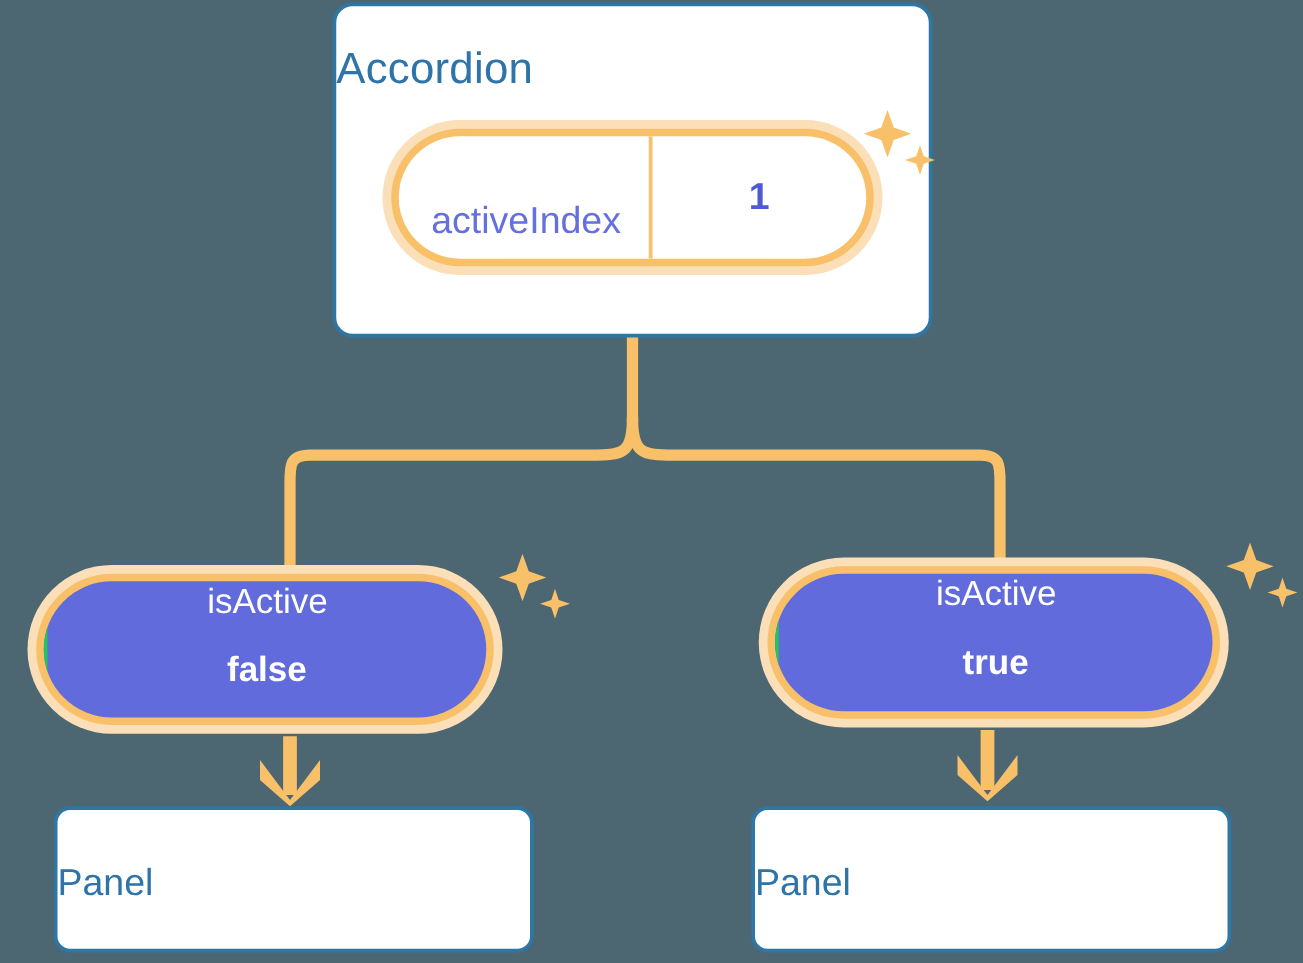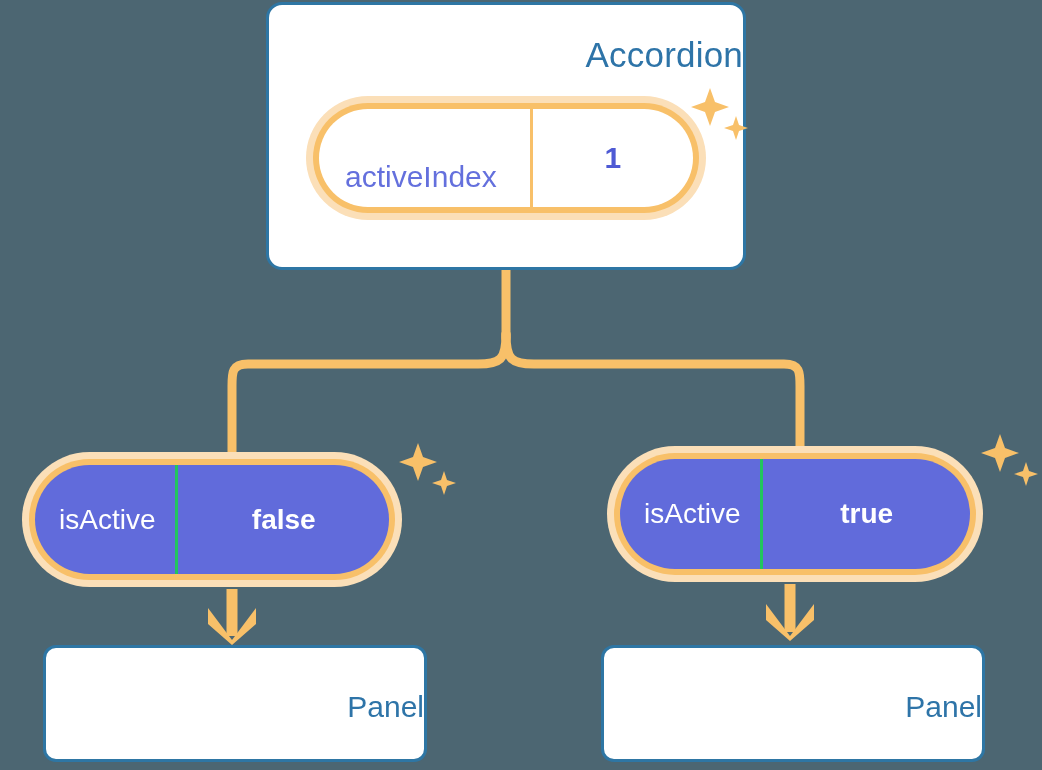--- a/index.html
+++ b/index.html
@@ -32,21 +32,21 @@
   
   .card {
     position: absolute;
     background: #ffffff;
     border: 3px solid #2e76a4;
     border-radius: 14px;
     box-sizing: border-box;
   }
   .card-title {
     color: #2e74a8;
-    text-align: right;
+    text-align: left;
     white-space: nowrap;
   }
 
   
   #accordion-card {
     left: 266px;
     top: 2px;
     width: 480px;
     height: 268px;
     border-radius: 16px;
@@ -101,33 +101,33 @@
     white-space: nowrap;
     box-sizing: border-box;
   }
   .pill-val { font-weight: bold; }
 
   
   .pill-white .pill-body { background: #ffffff; }
   .pill-white .pill-key {
     color: #6470dd;
     flex: 0 0 auto;
-    padding: 0 33px 0 26px;
+    padding: 0 22px 0 26px;
     font-size: 30px;
     margin-top: 37px;
   }
   .pill-white .pill-val {
     color: #4e5ad4;
     flex: 1 1 auto;
     font-size: 30px;
     border-left: 3px solid #f8c069;
   }
 
   
-  .pill-purple .pill-body { background: #616bdb; }
+  .pill-purple .pill-body { background: #616bdb; flex-direction: column; }
   .pill-purple .pill-key {
     color: #ffffff;
     flex: 0 0 auto;
     padding: 0 20px 0 24px;
     font-size: 28px;
   }
   .pill-purple .pill-val {
     color: #ffffff;
     flex: 1 1 auto;
     font-size: 28px;

